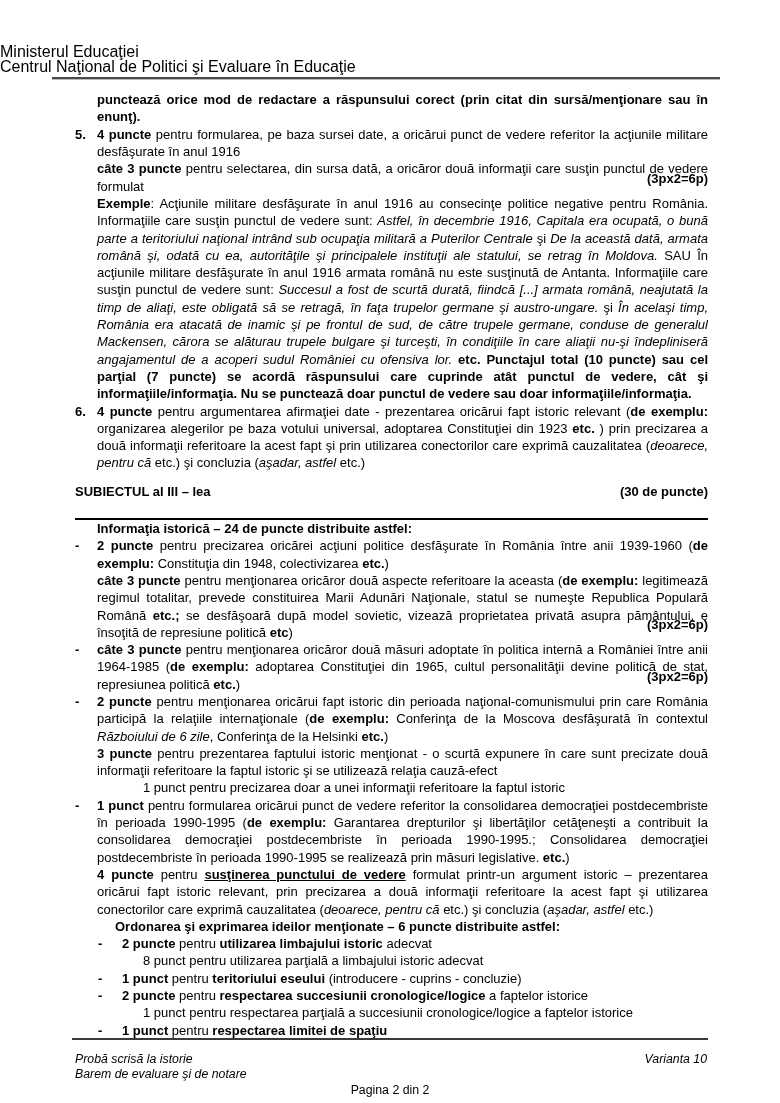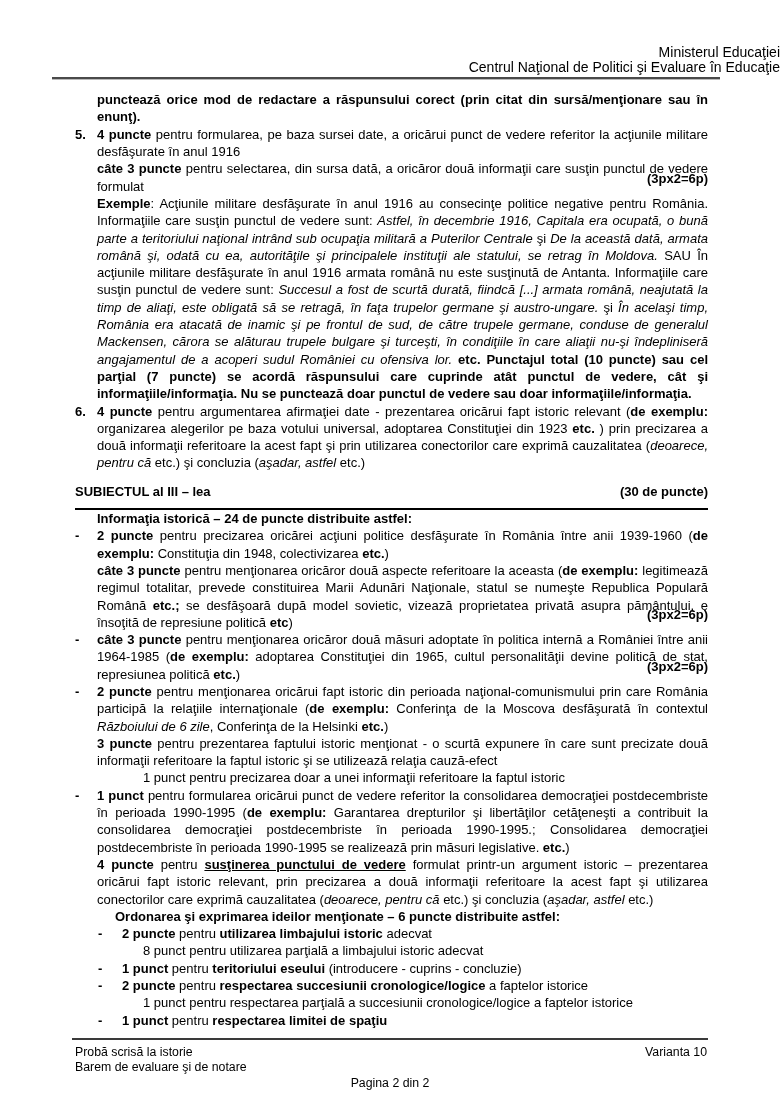--- a/index.html
+++ b/index.html
@@ -8,46 +8,46 @@
     width:780px;height:1103px;
     margin:0 auto;
     background:#ffffff;
     color:#000;
     font-family:"Liberation Sans","DejaVu Sans",sans-serif;
     font-size:13px;
     line-height:17.3px;
     overflow:hidden;
   }
   
-  .header{padding-top:45px;text-align:right;font-size:14px;line-height:14.6px;}
+  .header{padding-top:45px;text-align:left;font-size:16px;line-height:14.6px;}
   .top-rule{height:2px;background:#4a4a4a;border-bottom:1px solid #b9b9b9;margin:3px 60px 0 52px;}
   
   .doc-body{margin-left:75px;width:633px;margin-top:11px;}
   .para{position:relative;text-align:justify;}
   .p-text{margin-left:22px;}
   .p-info{margin-left:22px;font-weight:700;}
   .p-ord{margin-left:40px;font-weight:700;}
   .p-sub{margin-left:68px;text-align:left;}
   .p-item{padding-left:22px;}
   .p-item .marker{display:inline-block;width:22px;margin-left:-22px;font-weight:700;}
   .p-item2{padding-left:47px;}
   .p-item2 .marker{display:inline-block;width:24px;margin-left:-24px;font-weight:700;}
   .b{font-weight:700;}
   .i{font-style:italic;}
   .u{text-decoration:underline;}
   .right-note{position:absolute;right:0;bottom:8px;font-weight:700;}
   .subject-row{
     display:flex;justify-content:space-between;
     font-weight:700;margin-top:11px;
-    border-bottom:2px solid #000;padding-bottom:8px;
+    border-bottom:2px solid #000;padding-bottom:18px;
   }
   
   .footer{position:absolute;left:0;top:1038px;width:780px;font-size:12.3px;line-height:15px;}
   .footer-rule{margin-left:72px;width:636px;height:1.6px;background:#3a3a3a;}
-  .footer-row{margin-left:75px;width:632px;display:flex;justify-content:space-between;margin-top:5px;}
+  .footer-row{margin-left:75px;width:632px;display:flex;justify-content:space-between;margin-top:12px;font-style:italic;}
   .footer-center{text-align:center;margin-top:1px;}
 </style>
 </head>
 <body>
 
 <div class="page">
 
   <div class="header">
     <div>Ministerul Educaţiei</div>
     <div>Centrul Naţional de Politici şi Evaluare în Educaţie</div>

